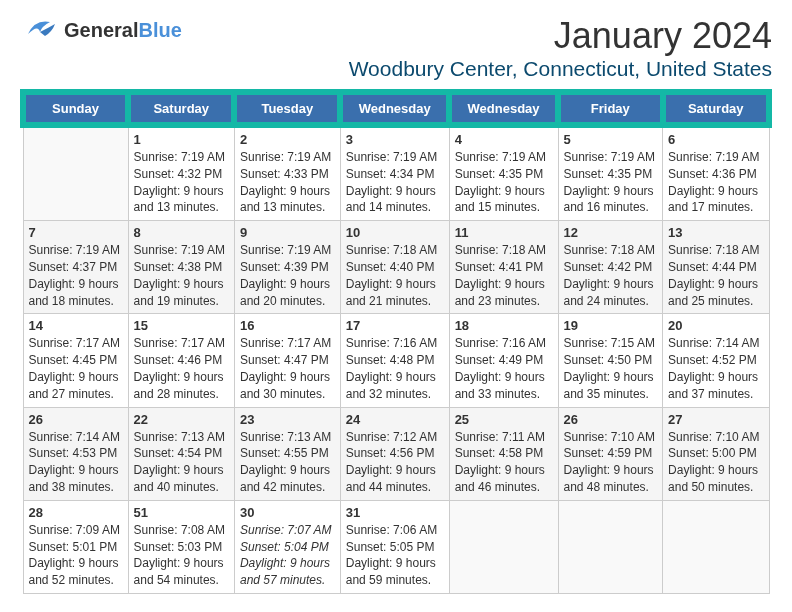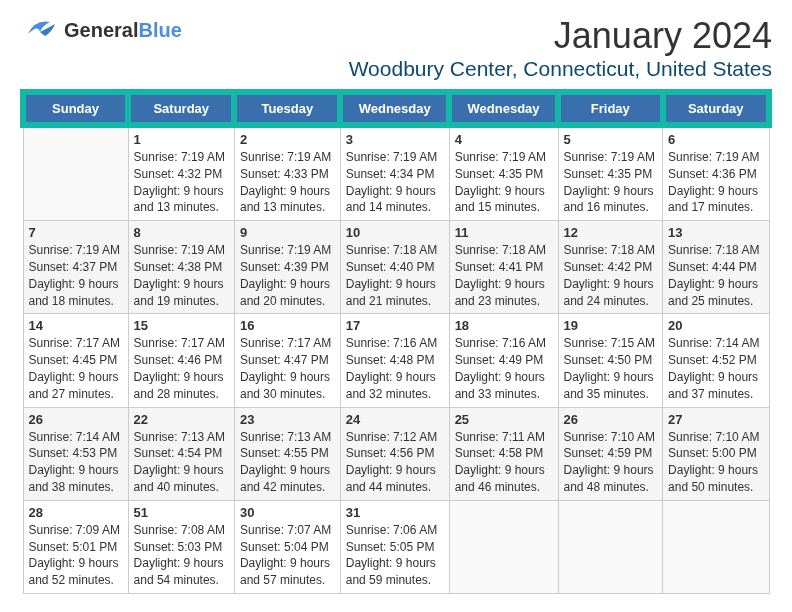--- a/index.html
+++ b/index.html
@@ -251,21 +251,21 @@
 Daylight: 9 hours and 52 minutes.</div>
           </td>
           <td>
             <div class="day-num">51</div>
             <div class="day-info" style="white-space: pre-line;">Sunrise: 7:08 AM
 Sunset: 5:03 PM
 Daylight: 9 hours and 54 minutes.</div>
           </td>
           <td>
             <div class="day-num">30</div>
-            <div class="day-info" style="white-space: pre-line;">Sunrise: 7:07 AM
+            <div class="day-info" style="white-space: pre-line; font-style: italic;">Sunrise: 7:07 AM
 Sunset: 5:04 PM
 Daylight: 9 hours and 57 minutes.</div>
           </td>
           <td>
             <div class="day-num">31</div>
             <div class="day-info" style="white-space: pre-line;">Sunrise: 7:06 AM
 Sunset: 5:05 PM
 Daylight: 9 hours and 59 minutes.</div>
           </td>
           <td class="empty"></td>

